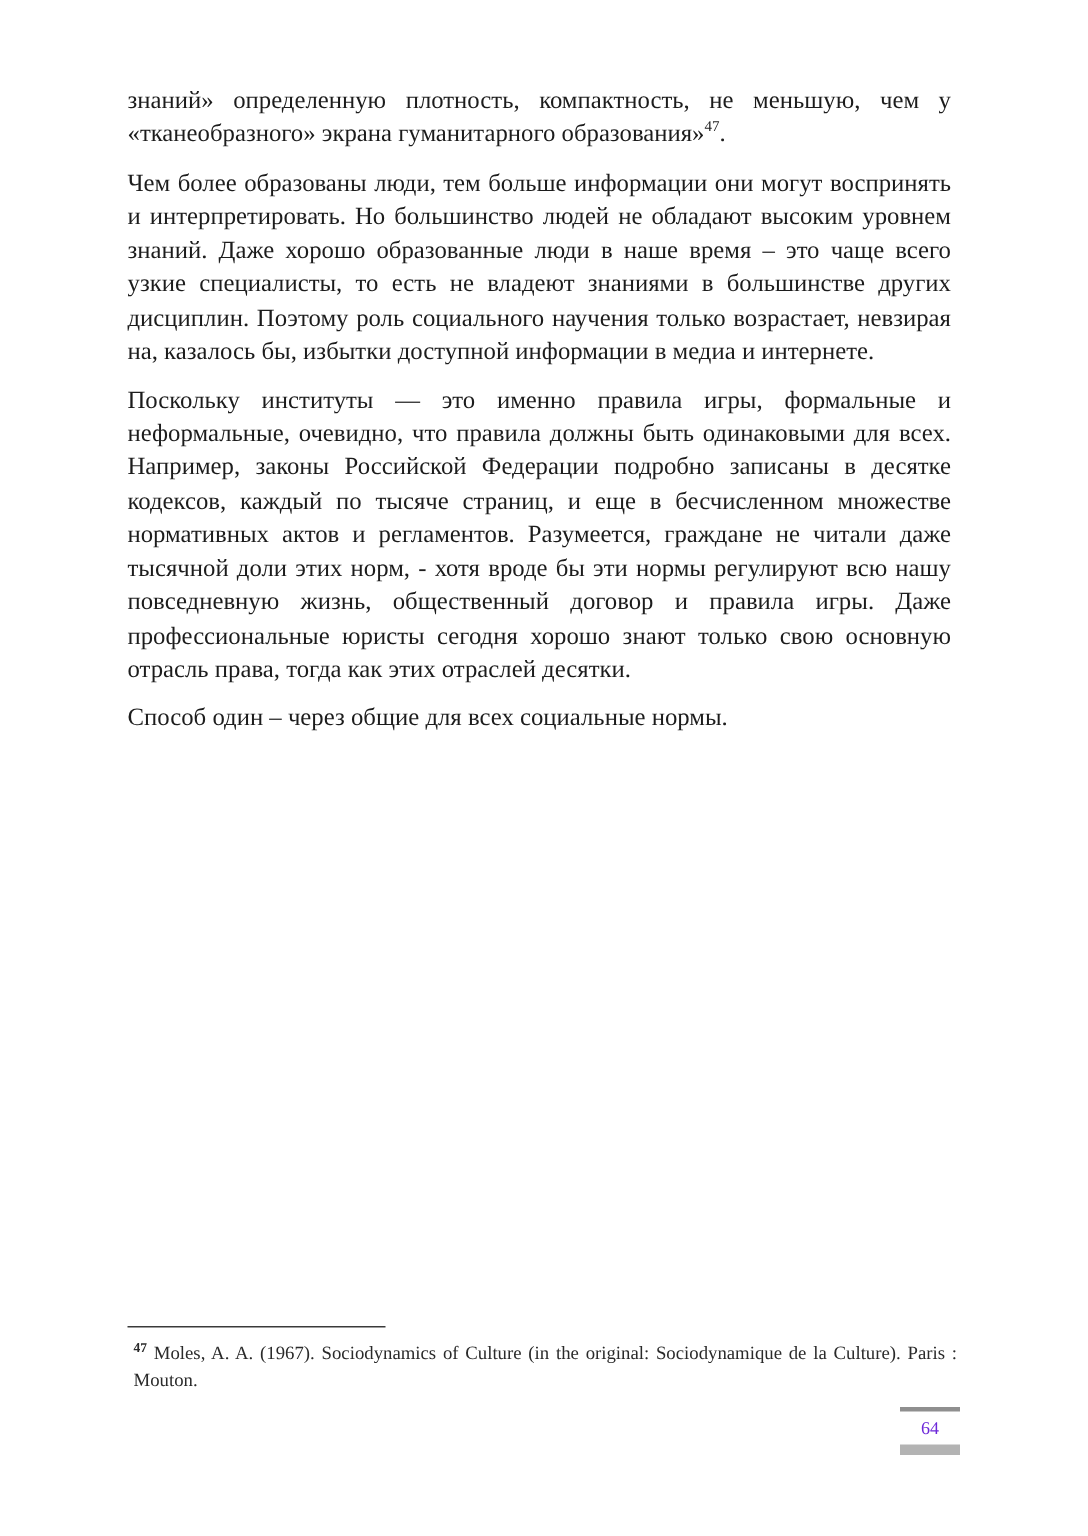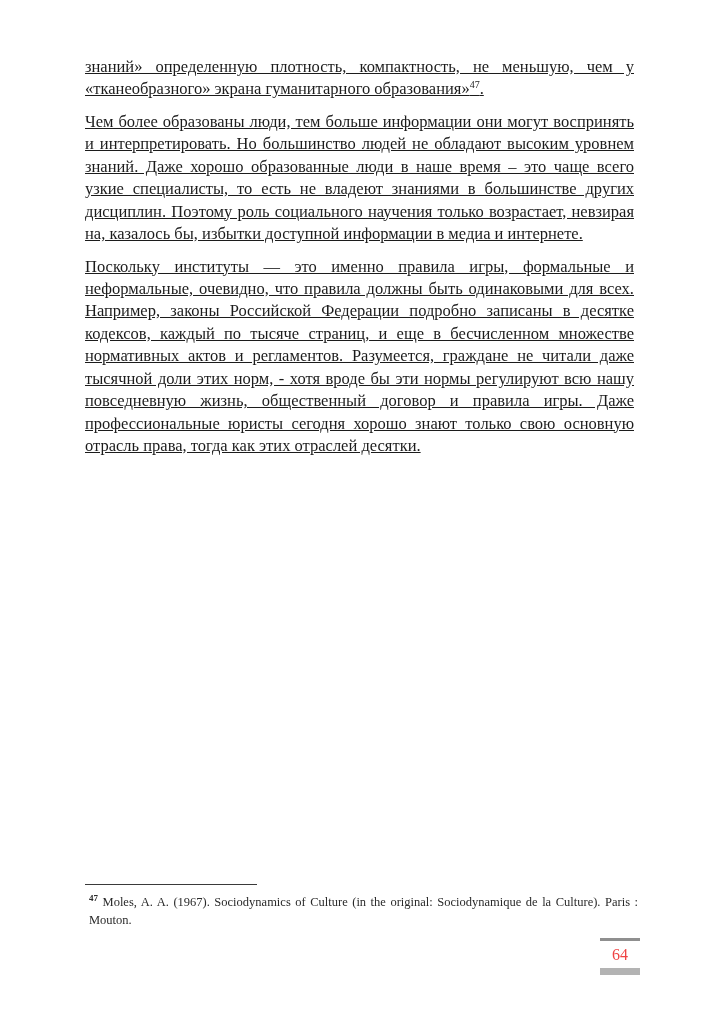--- a/index.html
+++ b/index.html
@@ -21,21 +21,20 @@
     top: 56px;
     left: 85px;
     width: 557px;
   }
   p.para {
     margin: 0 8px 10px 0;
     font-size: 16.5px;
     line-height: 1.36;
     text-align: justify;
     text-justify: inter-word;
-    text-decoration: underline;
   }
   p.para sup {
     font-size: 10px;
     line-height: 0;
   }
   .footnote-area {
     position: absolute;
     left: 85px;
     width: 557px;
     top: 884px;
@@ -66,41 +65,42 @@
   .bar {
     margin: 0 auto;
   }
   .bar-top {
     width: 40px;
     height: 3px;
     background: #8f8f8f;
     margin-bottom: 4px;
   }
   .page-number {
-    font-size: 16px;
-    color: #ef4444;
+    font-size: 12px;
+    color: #6d28d9;
     line-height: 1.2;
   }
   .bar-bottom {
     width: 40px;
     height: 7px;
     background: #b3b3b3;
     margin-top: 4px;
   }
 </style>
 </head>
 <body>
 
 <div class="page">
 
   <div class="content">
     <div id="paragraphs">
         <p class="para"><span>знаний» определенную плотность, компактность, не меньшую, чем у «тканеобразного» экрана гуманитарного образования»</span><sup>47</sup><span>.</span></p>
         <p class="para"><span>Чем более образованы люди, тем больше информации они могут воспринять и интерпретировать. Но большинство людей не обладают высоким уровнем знаний. Даже хорошо образованные люди в наше время – это чаще всего узкие специалисты, то есть не владеют знаниями в большинстве других дисциплин. Поэтому роль социального научения только возрастает, невзирая на, казалось бы, избытки доступной информации в медиа и интернете.</span></p>
         <p class="para"><span>Поскольку институты — это именно правила игры, формальные и неформальные, очевидно, что правила должны быть одинаковыми для всех. Например, законы Российской Федерации подробно записаны в десятке кодексов, каждый по тысяче страниц, и еще в бесчисленном множестве нормативных актов и регламентов. Разумеется, граждане не читали даже тысячной доли этих норм, - хотя вроде бы эти нормы регулируют всю нашу повседневную жизнь, общественный договор и правила игры. Даже профессиональные юристы сегодня хорошо знают только свою основную отрасль права, тогда как этих отраслей десятки.</span></p>
+        <p class="para"><span>Способ один – через общие для всех социальные нормы.</span></p>
       </div>
   </div>
 
   <div class="footnote-area">
     <div class="footnote-rule"></div>
     <p class="footnote"><sup class="fn-marker">47</sup><span> Moles, A. A. (1967). Sociodynamics of Culture (in the original: Sociodynamique de la Culture). Paris : Mouton.</span></p>
   </div>
 
   <div class="page-number-block">
     <div class="bar bar-top"></div>

